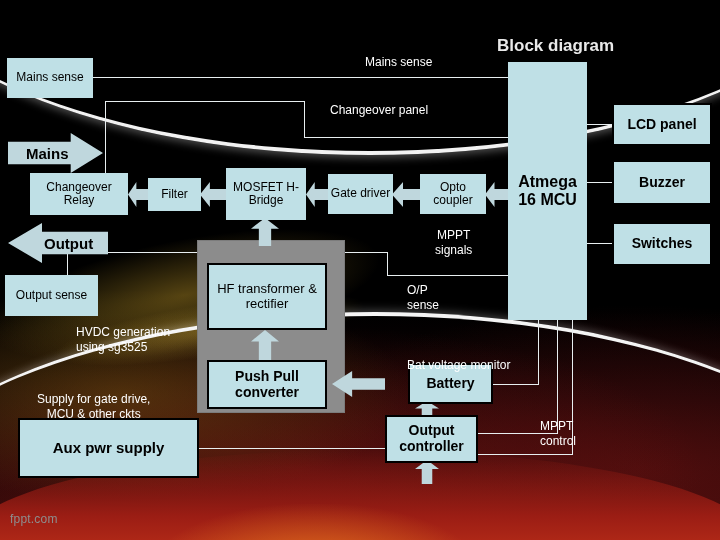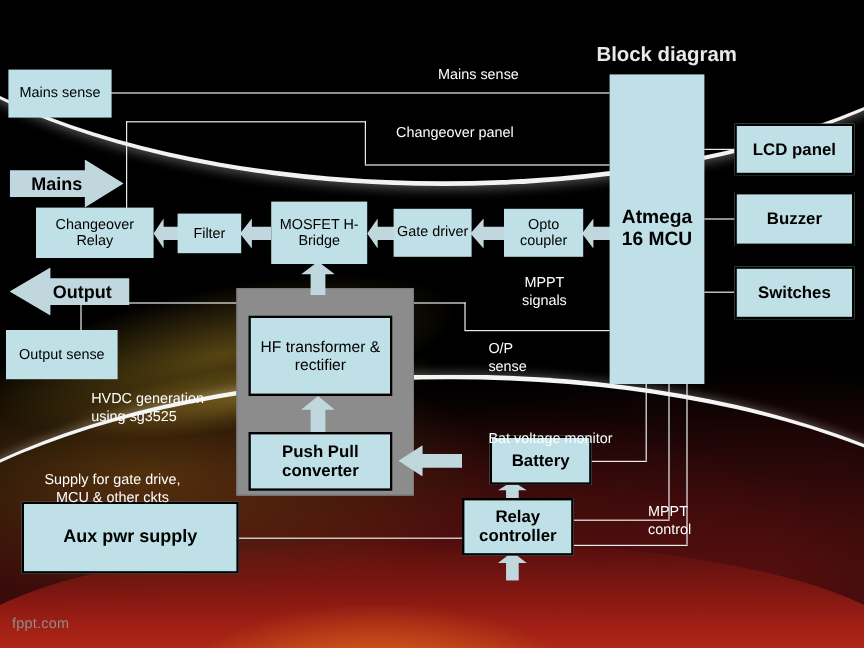--- a/index.html
+++ b/index.html
@@ -200,21 +200,21 @@
 
   <div class="blk" style="left:207px; top:263px; width:120px; height:67px; font-size:13px;">HF
 transformer
 &amp; rectifier</div>
 
   <div class="blk bold" style="left:207px; top:360px; width:120px; height:49px; font-size:14px;">Push Pull
 converter</div>
 
   <div class="blk bold" style="left:385px; top:363px; width:85px; height:41px; font-size:14px;margin-left:23px;">Battery</div>
 
-  <div class="blk bold" style="left:385px; top:415px; width:93px; height:48px; font-size:14px;">Relay
+  <div class="blk bold" style="left:385px; top:415px; width:93px; height:48px; font-size:14px;">Output
 controller</div>
 
 
   <div class="blk bold" style="left:18px; top:418px; width:181px; height:60px; font-size:15px;">Aux pwr supply</div>
 
   <div class="lbl" style="left:365px; top:55px;">Mains sense</div>
 
   <div class="lbl" style="left:330px; top:103px;">Changeover panel</div>
 
   <div class="lbl" style="left:435px; top:228px; text-align:center;">MPPT

